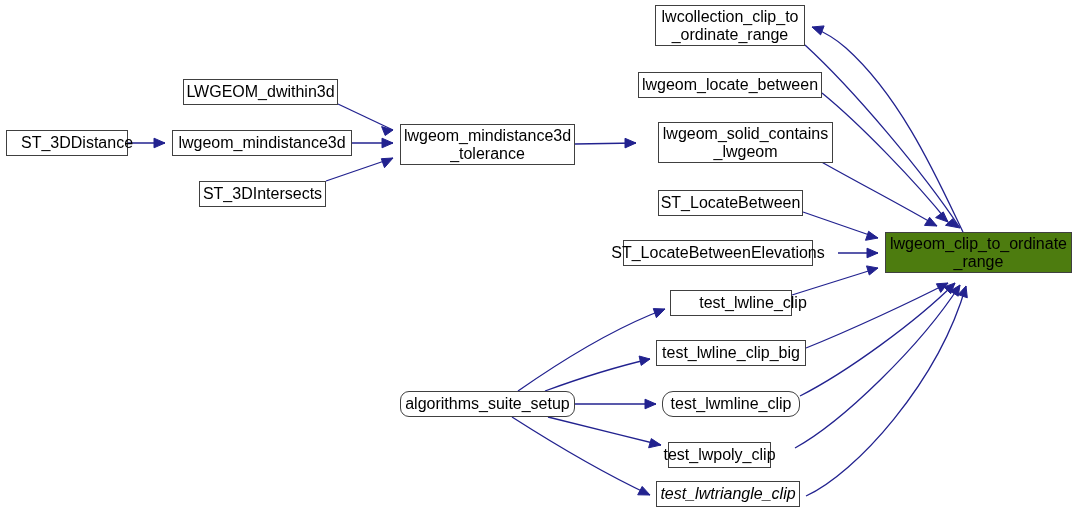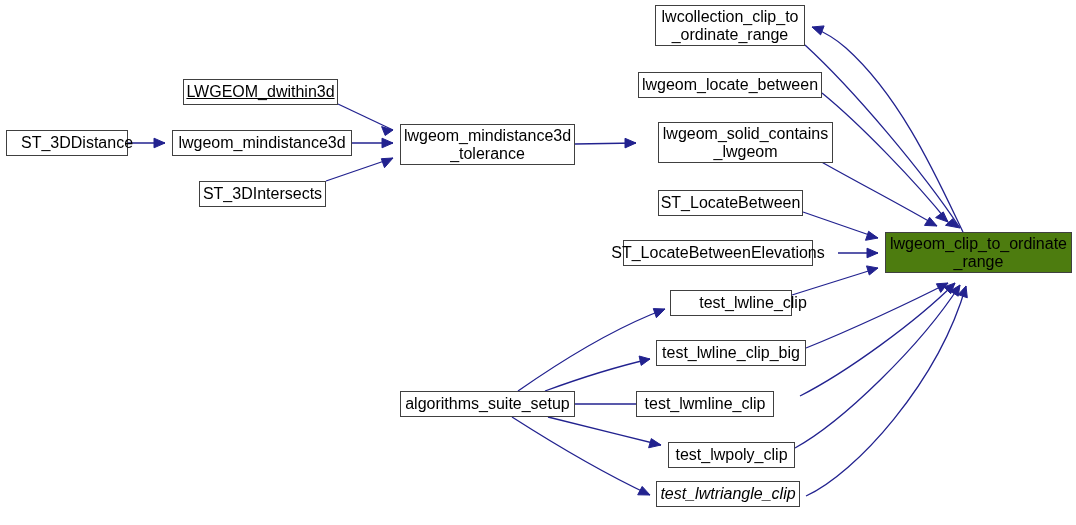--- a/index.html
+++ b/index.html
@@ -130,35 +130,35 @@
         <path d="M661,445 L651.3,438.6 L648.6,447.8 Z" fill="#22228f" stroke="#22228f" stroke-width="1"></path>
       </g>
       <g>
         <path d="M512,417 C548,440 603,473 650,495" fill="none" stroke="#22228f" stroke-width="1.3"></path>
         <path d="M650,495 L642.2,486.4 L637.7,494.8 Z" fill="#22228f" stroke="#22228f" stroke-width="1"></path>
       </g>
     </svg>
 
   <div id="node-layer">
       <div class="node" style="left: 6px; top: 130px; width: 122px; height: 26px; padding-left: 20px;">ST_3DDistance</div>
-      <div class="node" style="left: 183px; top: 79px; width: 155px; height: 26px; text-decoration: underline;">LWGEOM_dwithin3d</div>
+      <div class="node" style="left: 183px; top: 79px; width: 155px; height: 26px;">LWGEOM_dwithin3d</div>
       <div class="node" style="left: 172px; top: 130px; width: 180px; height: 26px;">lwgeom_mindistance3d</div>
       <div class="node" style="left: 199px; top: 181px; width: 127px; height: 26px;">ST_3DIntersects</div>
       <div class="node" style="left: 400px; top: 124px; width: 175px; height: 41px;">lwgeom_mindistance3d
 _tolerance</div>
       <div class="node" style="left: 655px; top: 5px; width: 150px; height: 41px;">lwcollection_clip_to
 _ordinate_range</div>
       <div class="node" style="left: 638px; top: 72px; width: 184px; height: 26px;">lwgeom_locate_between</div>
       <div class="node" style="left: 658px; top: 122px; width: 175px; height: 41px;">lwgeom_solid_contains
 _lwgeom</div>
       <div class="node" style="left: 658px; top: 190px; width: 145px; height: 26px;">ST_LocateBetween</div>
       <div class="node" style="left: 623px; top: 240px; width: 190px; height: 26px;">ST_LocateBetweenElevations</div>
       <div class="node highlight" style="left: 885px; top: 232px; width: 187px; height: 41px;">lwgeom_clip_to_ordinate
 _range</div>
       <div class="node" style="left: 670px; top: 290px; width: 122px; height: 26px; padding-left: 44px;">test_lwline_clip</div>
       <div class="node" style="left: 656px; top: 340px; width: 150px; height: 26px;">test_lwline_clip_big</div>
-      <div class="node" style="left: 400px; top: 391px; width: 175px; height: 26px;">algorithms_suite_setup</div>
-      <div class="node" style="left: 636px; top: 391px; width: 138px; height: 26px;">test_lwmline_clip</div>
-      <div class="node" style="left: 668px; top: 442px; width: 127px; height: 26px;">test_lwpoly_clip</div>
+      <div class="node" style="left: 400px; top: 391px; width: 175px; height: 26px; border-radius: 9px;">algorithms_suite_setup</div>
+      <div class="node" style="left: 662px; top: 391px; width: 138px; height: 26px; border-radius: 11px;">test_lwmline_clip</div>
+      <div class="node" style="left: 668px; top: 442px; width: 103px; height: 26px;">test_lwpoly_clip</div>
       <div class="node" style="left: 656px; top: 481px; width: 144px; height: 26px; font-style: italic;">test_lwtriangle_clip</div>
     </div>
 
 </div>
 
 </body></html>

